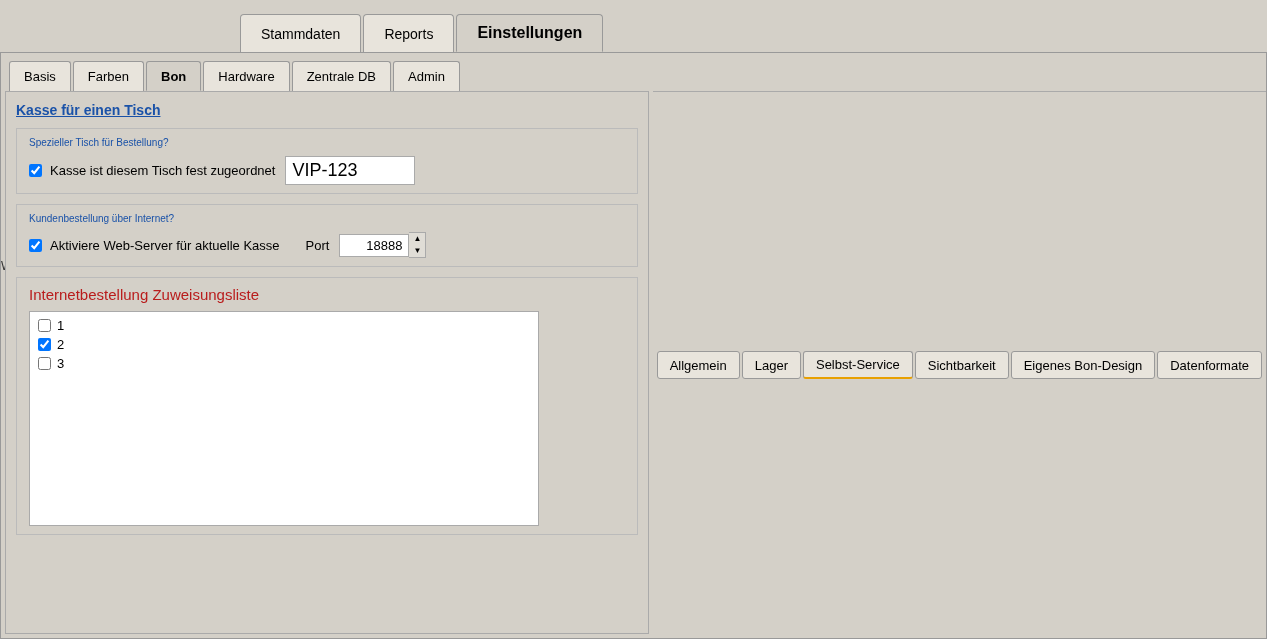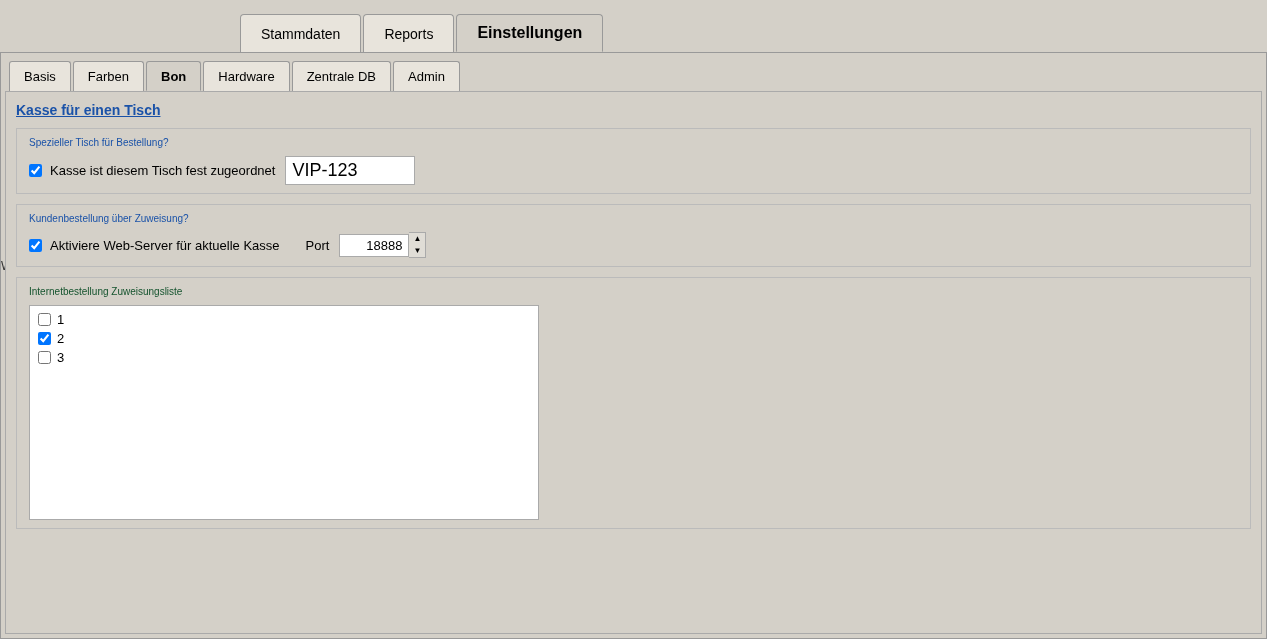--- a/index.html
+++ b/index.html
@@ -180,22 +180,22 @@
     }
 
     
     .list-section {
       border: 1px solid #bbb;
       background: #d4d0c8;
       padding: 8px 12px;
     }
 
     .list-section-label {
-      color: #14532d;
-      font-size: 10px;
+      color: #b91c1c;
+      font-size: 15px;
       margin-bottom: 8px;
     }
 
     .list-box {
       border: 1px solid #aaa;
       background: white;
       width: 510px;
       height: 215px;
       padding: 4px;
       overflow-y: auto;
@@ -340,21 +340,21 @@
           <div class="section-content">
             <div class="checkbox-row">
               <input type="checkbox" checked="" style="">
               <label>Kasse ist diesem Tisch fest zugeordnet</label>
             </div>
             <input type="text" class="text-input" style="width: 130px;" value="VIP-123">
           </div>
         </div>
 
         <div class="section">
-          <div class="section-label">Kundenbestellung über Zuweisung?</div>
+          <div class="section-label">Kundenbestellung über Internet?</div>
           <div class="section-content">
             <div class="checkbox-row">
               <input type="checkbox" checked="" style="">
               <label>Aktiviere Web-Server für aktuelle Kasse</label>
             </div>
             <span style="margin-left: 16px;">Port</span>
             <div class="spinbox">
               <input type="text" style="width: 70px; border: 1px solid rgb(170, 170, 170); padding: 3px 6px; background: white; font-size: 13px;" value="18888">
               <div class="spinbox-buttons">
                 <button class="spinbox-btn">▲</button>
@@ -377,17 +377,37 @@
             </div>
             <div class="list-item">
               <input type="checkbox" style="">
               <span>3</span>
             </div>
           </div>
         </div>
 
       </div>
 
+      <div class="bottom-tabs">
+        <div class="bottom-tab">
+          <span>Allgemein</span>
+        </div>
+        <div class="bottom-tab">
+          <span>Lager</span>
+        </div>
+        <div class="bottom-tab active">
+          <span>Selbst-Service</span>
+        </div>
+        <div class="bottom-tab">
+          <span>Sichtbarkeit</span>
+        </div>
+        <div class="bottom-tab">
+          <span>Eigenes Bon-Design</span>
+        </div>
+        <div class="bottom-tab">
+          <span>Datenformate</span>
+        </div>
+      </div>
 
     </div>
   </div>
 
 </div>
 
 </body></html>

